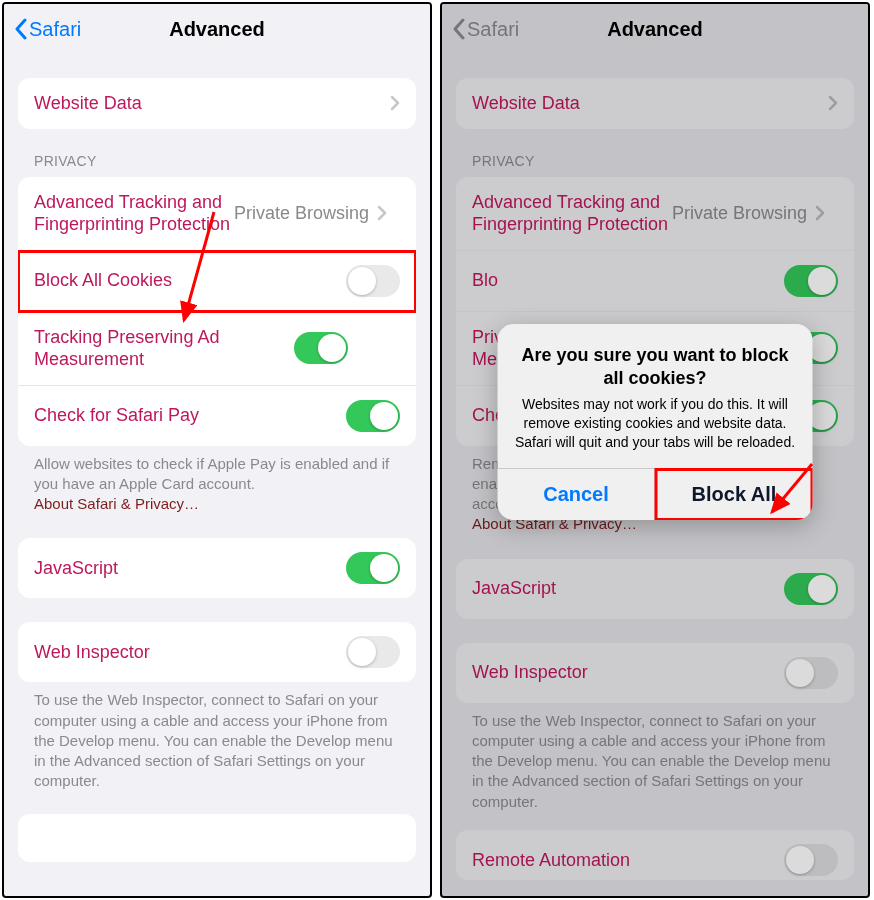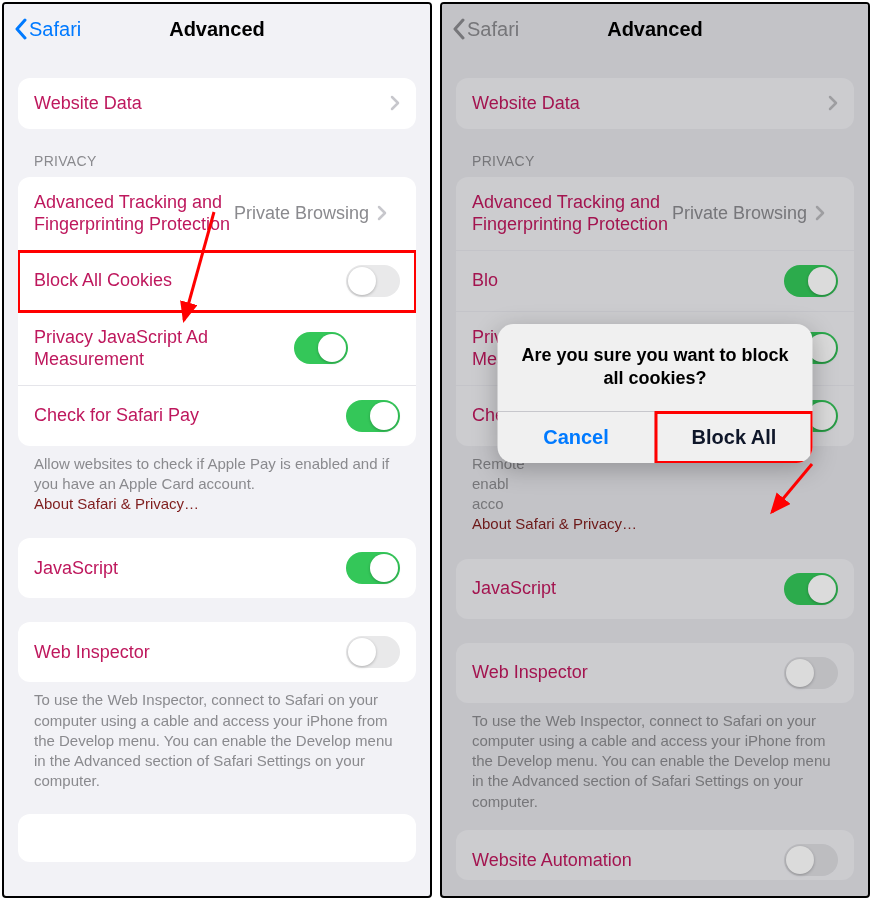--- a/index.html
+++ b/index.html
@@ -227,21 +227,21 @@
               </svg>
           </span>
         </div>
         <div class="row highlight-box">
           <div class="row-label">Block All Cookies</div>
           <div class="toggle off">
               <div class="knob"></div>
             </div>
         </div>
         <div class="row">
-          <div class="row-label" style="max-width:260px">Privacy JavaScript Ad Measurement</div>
+          <div class="row-label" style="max-width:260px">Tracking Preserving Ad Measurement</div>
           <div class="toggle on">
               <div class="knob"></div>
             </div>
         </div>
         <div class="row">
           <div class="row-label">Check for Safari Pay</div>
           <div class="toggle on">
               <div class="knob"></div>
             </div>
         </div>
@@ -383,35 +383,36 @@
               <div class="knob"></div>
             </div>
         </div>
       </div>
       <div class="footer-text">To use the Web Inspector, connect to Safari on your computer using a cable and access your iPhone from the Develop menu. You can enable the Develop menu in the Advanced section of Safari Settings on your computer.</div>
     </div>
 
     <div class="section-group" style="margin-top:18px">
       <div class="card" style="background:#eeeef2">
         <div class="row" style="border-bottom:none;padding-bottom:4px">
-          <div class="row-label">Website Automation</div>
+          <div class="row-label">Remote Automation</div>
           <div class="toggle off" style="background:#dcdce0">
               <div class="knob"></div>
             </div>
         </div>
       </div>
     </div>
 
   </div>
 
   <div class="overlay"></div>
 
   <div class="dialog">
     <div class="dialog-body">
       <div class="dialog-title">Are you sure you want to block all cookies?</div>
+      <div class="dialog-msg">Websites may not work if you do this. It will remove existing cookies and website data. Safari will quit and your tabs will be reloaded.</div>
     </div>
     <div class="dialog-buttons">
       <div class="dialog-btn cancel">Cancel</div>
       <div class="dialog-btn destructive btn-highlight">Block All</div>
     </div>
   </div>
 
   <svg class="arrow-svg" style="left:300px;top:452px;z-index:11" width="90" height="80">
     <defs>
         <marker id="ah2" markerWidth="8" markerHeight="8" refX="6" refY="3" orient="auto">

